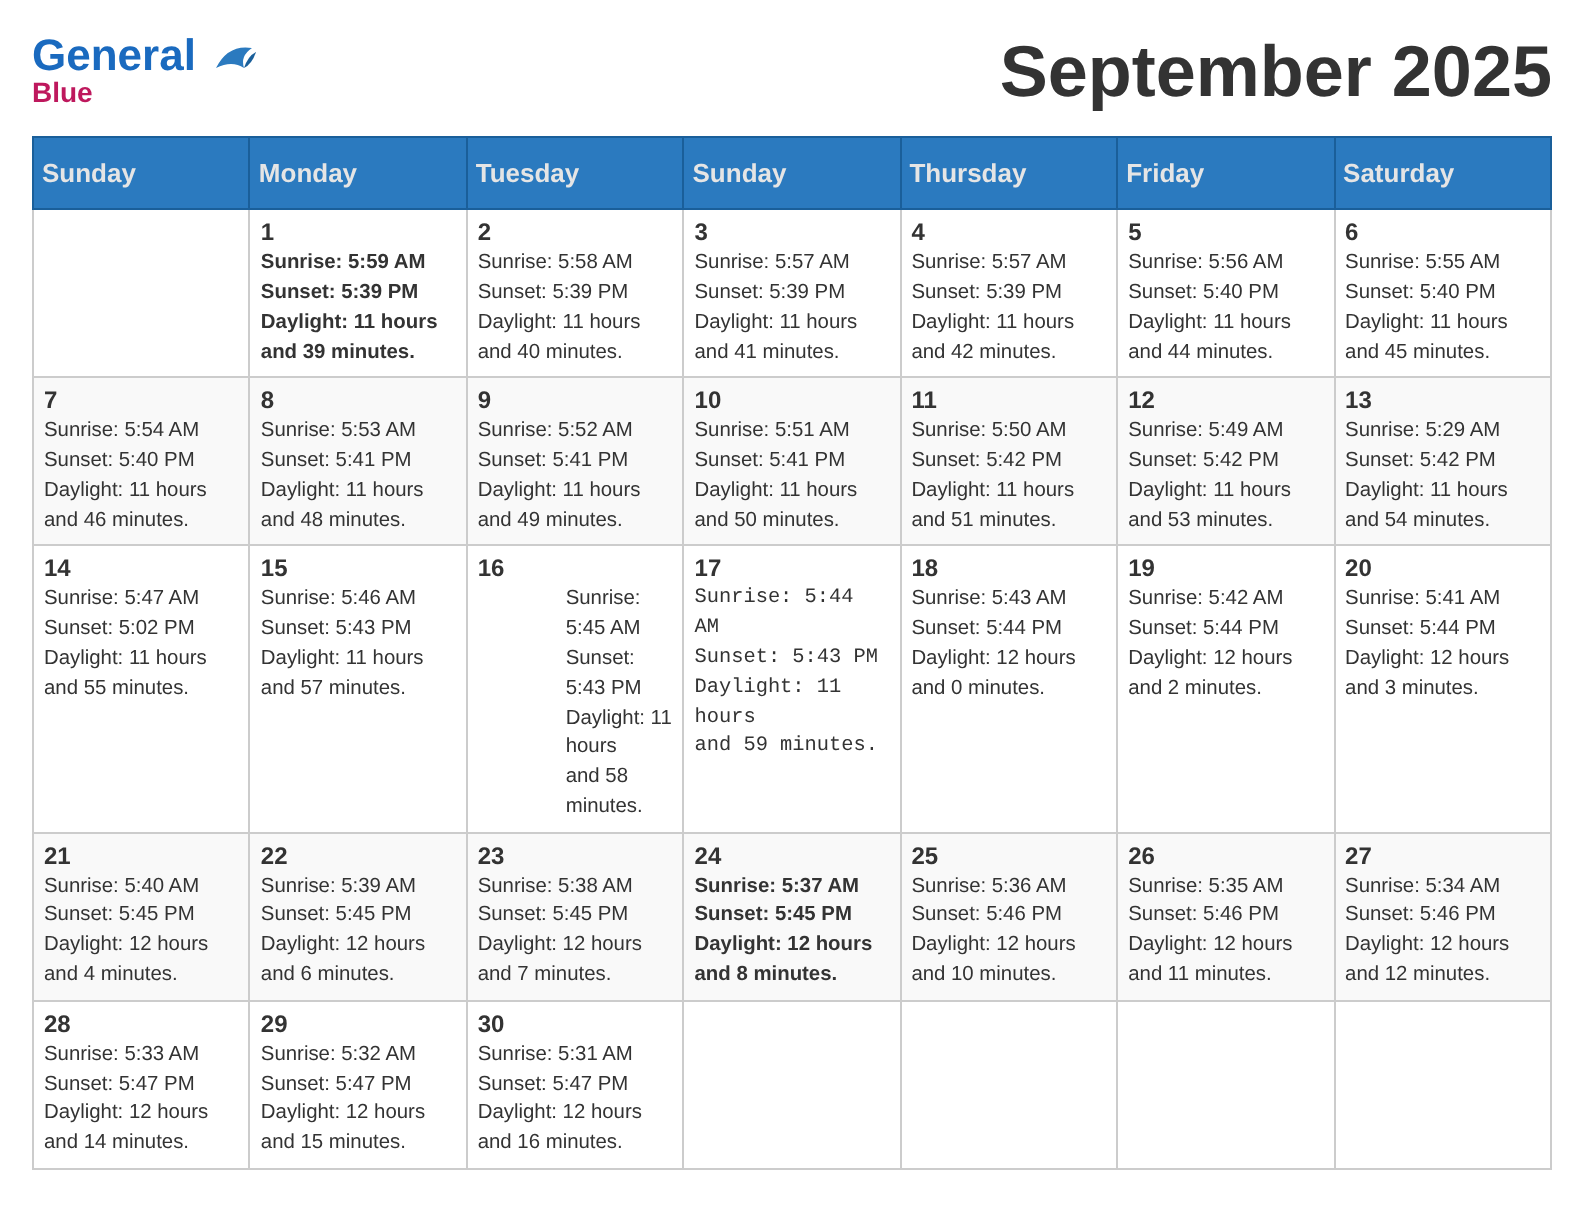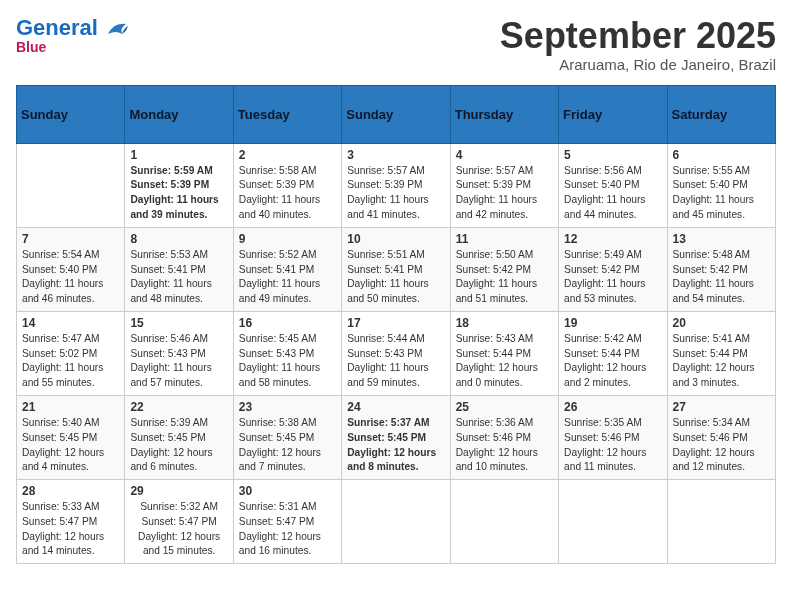--- a/index.html
+++ b/index.html
@@ -41,24 +41,24 @@
       font-size: 15px;
       color: #555;
     }
     .calendar {
       width: 100%;
       border-collapse: collapse;
       border: 1px solid #ccc;
     }
     .calendar th {
       background-color: #2b7abf;
-      color: #0f172a;
+      color: #e5e5e5;
       font-size: 13px;
       font-weight: bold;
-      padding: 21px 4px;
+      padding: 10px 4px;
       text-align: left;
       border: 1px solid #1a5f9a;
     }
     .calendar td {
       width: 14.28%;
       vertical-align: top;
       border: 1px solid #ccc;
       padding: 4px 5px;
       min-height: 80px;
       font-size: 10.5px;
@@ -94,21 +94,20 @@
           <path d="M16 14 Q18 8 22 6 Q20 12 16 14Z" fill="#1a5f9a"></path>
         </svg>
       </span>
     </div>
     <div style="margin-top:-2px;">
       <span style="font-size:14px;font-weight:bold;color:#be185d;">Blue</span>
     </div>
   </div>
   <div class="title-block">
     <div class="month-title">September 2025</div>
-    <div class="location">Araruama, Rio de Janeiro, Brazil</div>
   </div>
 </div>
 
 <table class="calendar">
   <thead>
     <tr>
     <th>Sunday</th>
         <th>Monday</th>
         <th>Tuesday</th>
         <th>Sunday</th>
@@ -201,21 +200,21 @@
         </td>
         <td>
           <span class="day-num">12</span>
           <div class="day-info" style="white-space: pre-line;">Sunrise: 5:49 AM
 Sunset: 5:42 PM
 Daylight: 11 hours
 and 53 minutes.</div>
         </td>
         <td>
           <span class="day-num">13</span>
-          <div class="day-info" style="white-space: pre-line;">Sunrise: 5:48 AM
+          <div class="day-info" style="white-space: pre-line;">Sunrise: 5:29 AM
 Sunset: 5:42 PM
 Daylight: 11 hours
 and 54 minutes.</div>
         </td>
       </tr>
       <tr>
         <td>
           <span class="day-num">14</span>
           <div class="day-info" style="white-space: pre-line;">Sunrise: 5:47 AM
 Sunset: 5:02 PM
@@ -224,28 +223,28 @@
         </td>
         <td>
           <span class="day-num">15</span>
           <div class="day-info" style="white-space: pre-line;">Sunrise: 5:46 AM
 Sunset: 5:43 PM
 Daylight: 11 hours
 and 57 minutes.</div>
         </td>
         <td>
           <span class="day-num">16</span>
-          <div class="day-info" style="white-space: pre-line;">Sunrise: 5:45 AM
+          <div class="day-info" style="white-space: pre-line; margin-left: 44px;">Sunrise: 5:45 AM
 Sunset: 5:43 PM
 Daylight: 11 hours
 and 58 minutes.</div>
         </td>
         <td>
           <span class="day-num">17</span>
-          <div class="day-info" style="white-space: pre-line;">Sunrise: 5:44 AM
+          <div class="day-info" style="white-space: pre-line; font-family: Liberation Mono, monospace;">Sunrise: 5:44 AM
 Sunset: 5:43 PM
 Daylight: 11 hours
 and 59 minutes.</div>
         </td>
         <td>
           <span class="day-num">18</span>
           <div class="day-info" style="white-space: pre-line;">Sunrise: 5:43 AM
 Sunset: 5:44 PM
 Daylight: 12 hours
 and 0 minutes.</div>
@@ -319,21 +318,21 @@
       <tr>
         <td>
           <span class="day-num">28</span>
           <div class="day-info" style="white-space: pre-line;">Sunrise: 5:33 AM
 Sunset: 5:47 PM
 Daylight: 12 hours
 and 14 minutes.</div>
         </td>
         <td>
           <span class="day-num">29</span>
-          <div class="day-info" style="white-space: pre-line; text-align: center;">Sunrise: 5:32 AM
+          <div class="day-info" style="white-space: pre-line;">Sunrise: 5:32 AM
 Sunset: 5:47 PM
 Daylight: 12 hours
 and 15 minutes.</div>
         </td>
         <td>
           <span class="day-num">30</span>
           <div class="day-info" style="white-space: pre-line;">Sunrise: 5:31 AM
 Sunset: 5:47 PM
 Daylight: 12 hours
 and 16 minutes.</div>

